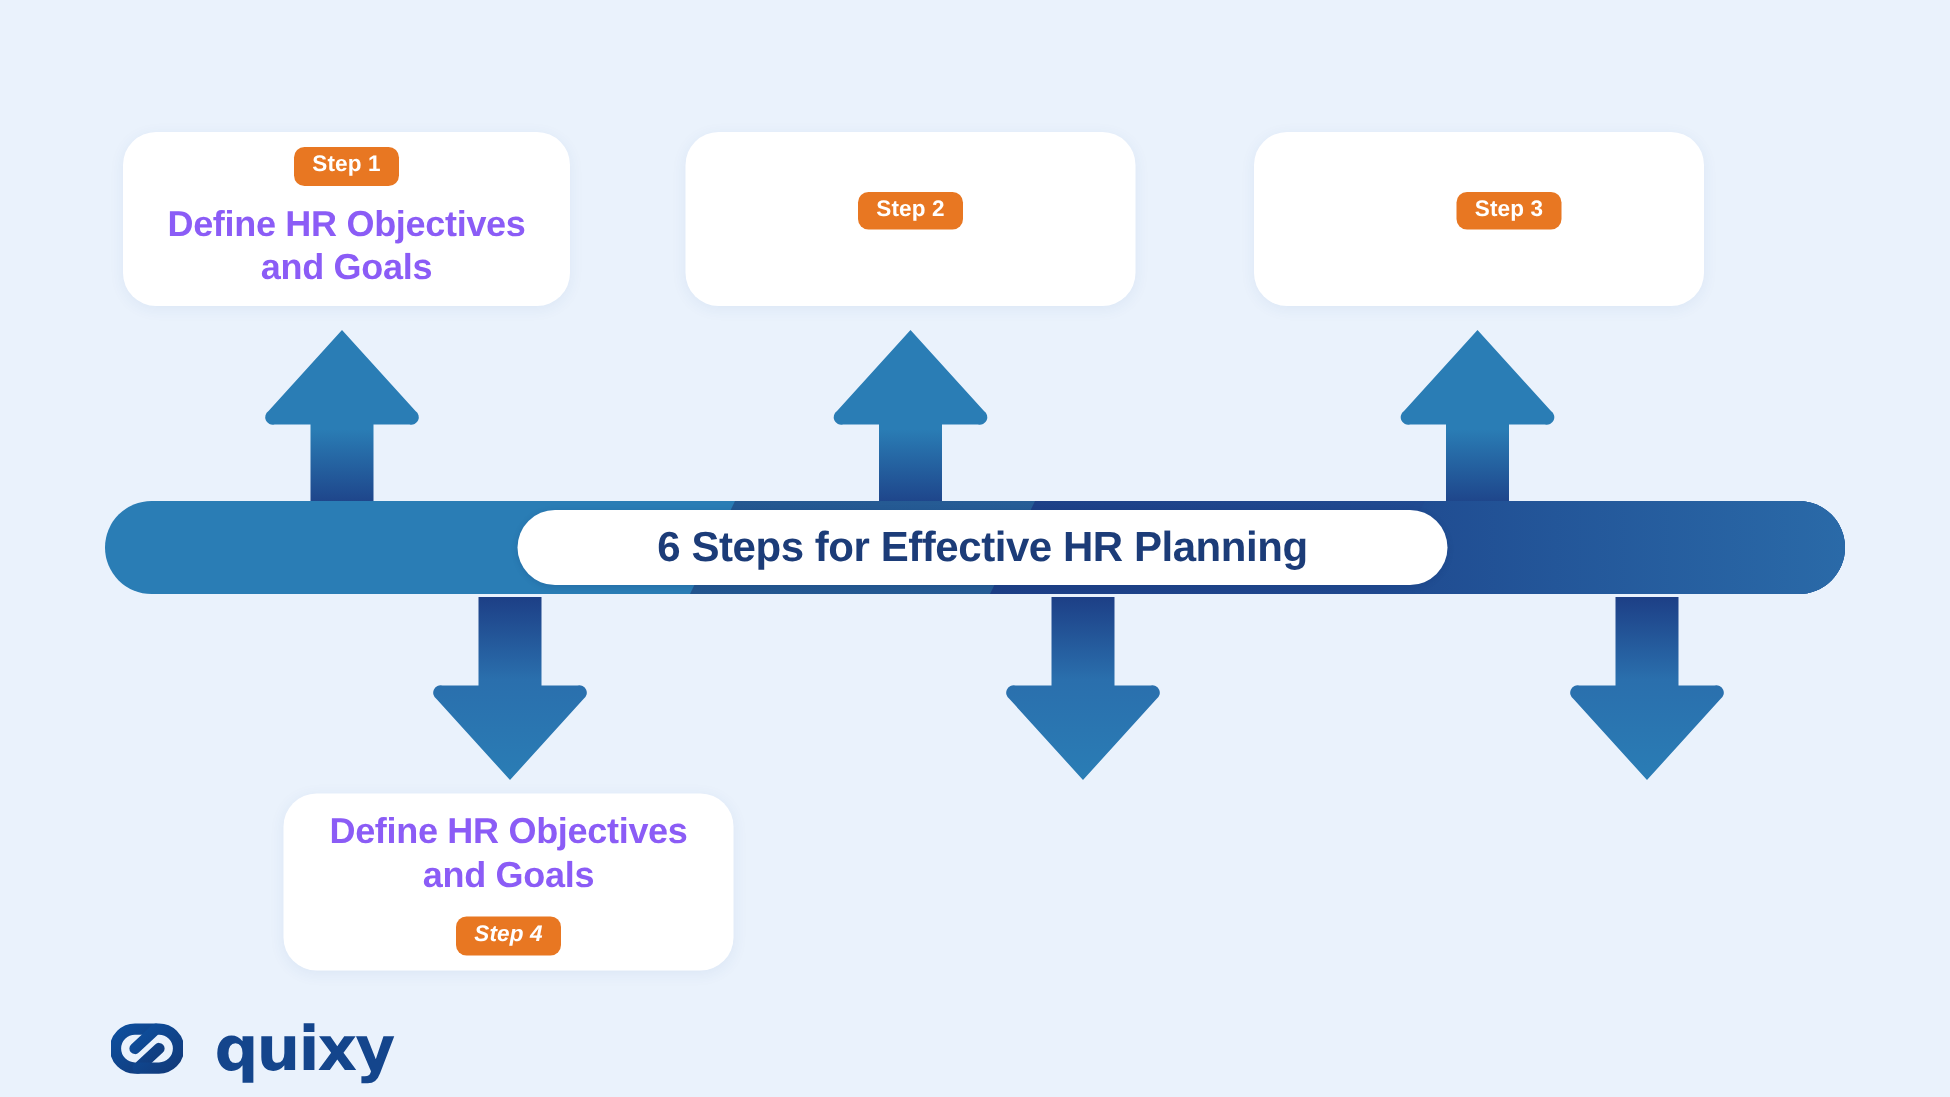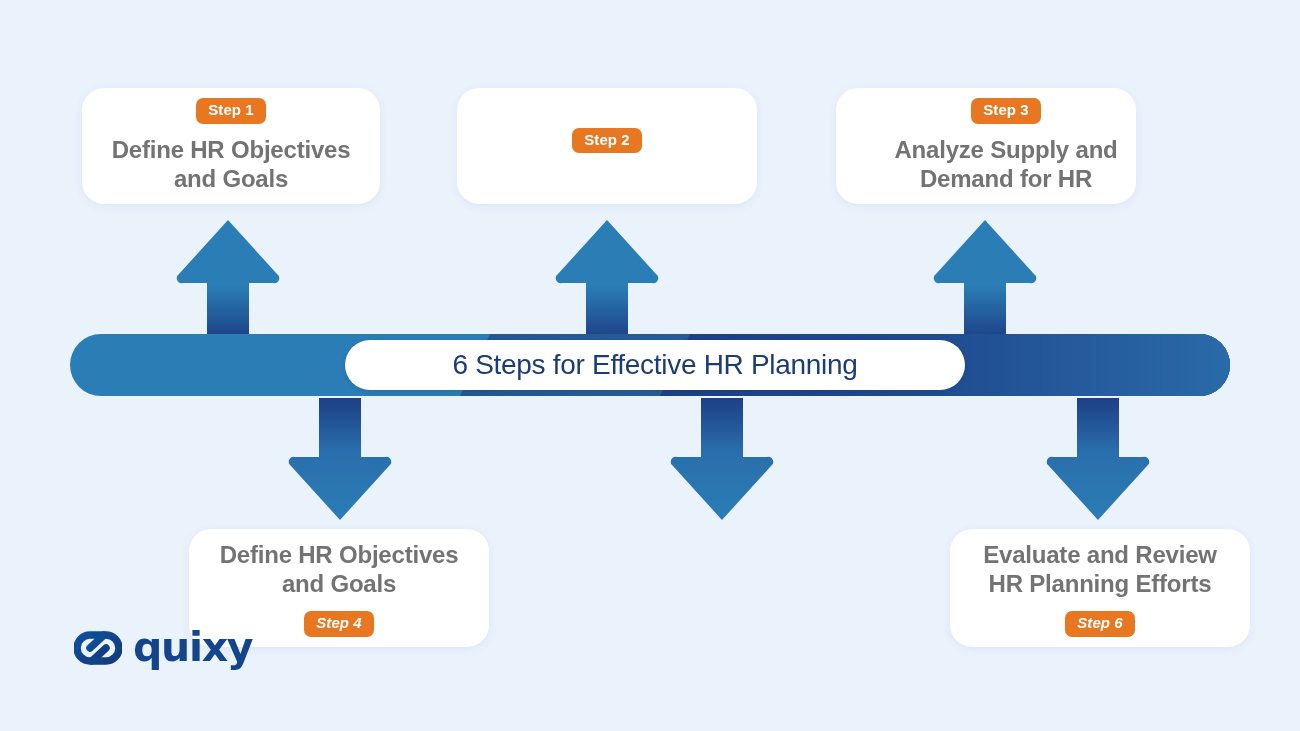--- a/index.html
+++ b/index.html
@@ -26,21 +26,21 @@
     background: #ffffff;
     border-radius: 22px;
     box-sizing: border-box;
     display: flex;
     flex-direction: column;
     align-items: center;
     justify-content: center;
     box-shadow: 0 2px 10px rgba(40, 80, 150, 0.07);
   }
   .card-title {
-    color: #737373;
+    color: #8b5cf6;
     font-weight: bold;
     font-size: 24px;
     line-height: 1.24;
     text-align: center;
     letter-spacing: -0.2px;
     white-space: pre-line;
   }
   .badge {
     background: #e87722;
     color: #ffffff;
@@ -92,35 +92,35 @@
     height: 50px;
     background: #ffffff;
     border-radius: 25px;
     display: flex;
     align-items: center;
     justify-content: center;
     box-shadow: 0 1px 4px rgba(15, 45, 100, 0.18);
   }
   #banner-title {
     color: #1c3c78;
-    font-weight: normal;
+    font-weight: bold;
     font-size: 28px;
     letter-spacing: -0.3px;
     line-height: 1;
     white-space: nowrap;
   }
 
   
   #logo {
     position: absolute;
     left: 74px;
-    top: 627px;
+    top: 679px;
     display: flex;
-    align-items: flex-end;
-    gap: 11px;
+    align-items: flex-start;
+    gap: 21px;
   }
   #logo-mark svg { display: block; }
   #logo-text {
     color: #14458c;
     font-size: 41px;
     font-weight: bold;
     letter-spacing: -1.3px;
     line-height: 1;
     font-family: "DejaVu Sans", sans-serif;
   }
@@ -135,22 +135,20 @@
     <div class="card-title">Define HR Objectives
 and Goals</div>
   </div>
 
   <div class="card badge-top" id="card-2">
     <span class="badge">Step 2</span>
   </div>
 
   <div class="card badge-top" id="card-3">
     <span class="badge">Step 3</span>
-    <div class="card-title">Analyze Supply and
-Demand for HR</div>
   </div>
 
   <div class="arrow arrow-up-1">
     <svg width="106" height="122" viewBox="0 0 106 122">
       <defs>
         <linearGradient id="gradUp" x1="0" y1="0" x2="0" y2="1">
           <stop offset="0%" stop-color="#2a7db5"></stop>
           <stop offset="55%" stop-color="#2a7db5"></stop>
           <stop offset="100%" stop-color="#1d3f86"></stop>
         </linearGradient>
@@ -227,25 +225,20 @@
     </svg>
   </div>
 
   <div class="card badge-bottom" id="card-4">
     <div class="card-title">Define HR Objectives
 and Goals</div>
     <span class="badge">Step 4</span>
   </div>
 
 
-  <div class="card badge-bottom" id="card-6">
-    <div class="card-title">Evaluate and Review
-HR Planning Efforts</div>
-    <span class="badge">Step 6</span>
-  </div>
 
   <div id="logo">
     <span id="logo-mark">
       <svg width="48" height="40" viewBox="0 0 48 40">
         <defs>
           <linearGradient id="logoGrad" x1="0" y1="0" x2="1" y2="1">
             <stop offset="0%" stop-color="#0d4f9e"></stop>
             <stop offset="100%" stop-color="#123a7a"></stop>
           </linearGradient>
         </defs>

